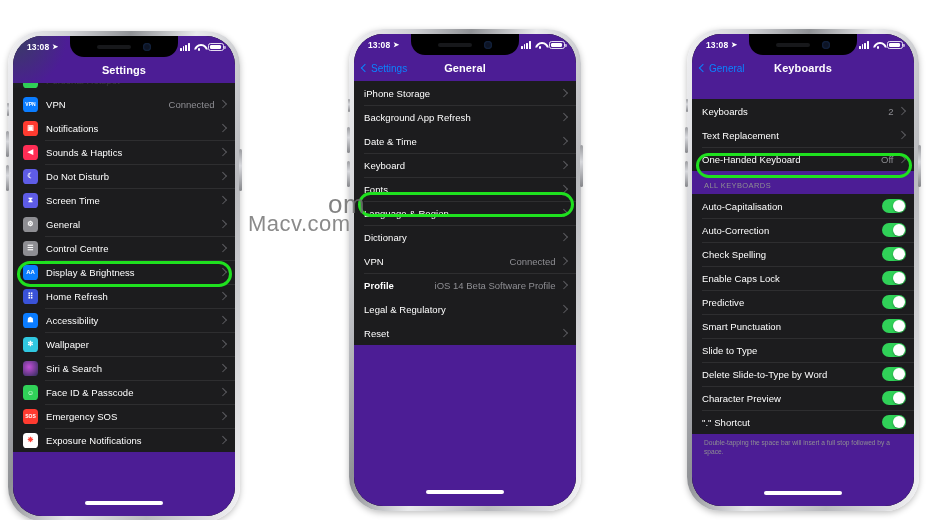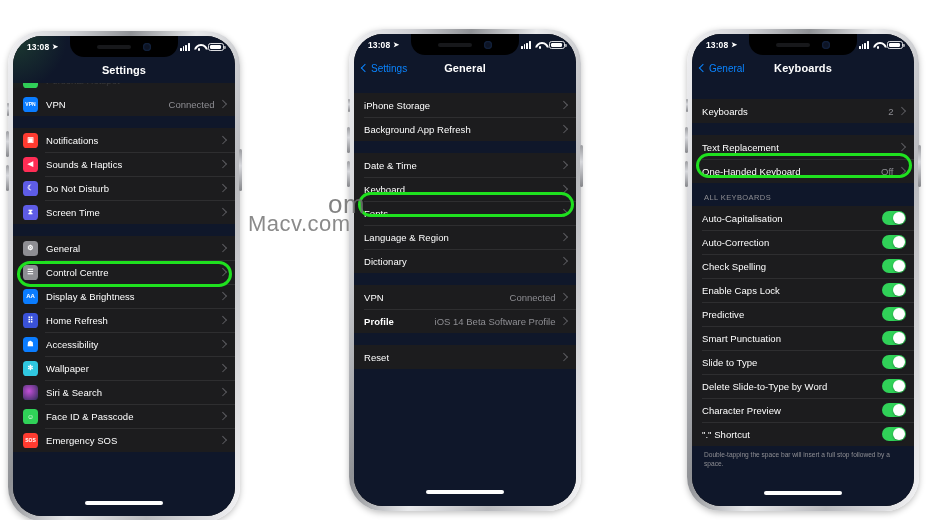--- a/index.html
+++ b/index.html
@@ -22,21 +22,21 @@
   }
   .phone-inner{
     position:relative;
     width:100%;height:100%;
     background:#000;
     border-radius:29px;
     overflow:hidden;
   }
   .screen{
     position:absolute;inset:0;
-    background:#0f172a;
+    background:#4c1d95;
     border-radius:17px;
     overflow:hidden;
     display:flex;flex-direction:column;
   }
 
   
   .btn-side{position:absolute;background:linear-gradient(180deg,#9a9b9f,#d8d9dd 40%,#86878b);border-radius:2px;}
 
   
   .notch{
@@ -107,21 +107,20 @@
   }
 
   
   .list-body{
     flex:1 1 auto;
     overflow:hidden;
     position:relative;
   }
   .group{
     background:#1c1c1e;
-    margin-top:12px;
   }
   .group.tight{margin-top:0;}
   .row{
     display:flex;align-items:center;
     height:24px;
     padding:0 8px 0 10px;
     position:relative;
     box-sizing:border-box;
     cursor:pointer;
   }
@@ -338,20 +337,25 @@
           <div class="row with-icon">
             <div class="ico" style="background:#30d158">☺</div>
             <div class="label">Face ID &amp; Passcode</div>
             <div class="chev"></div>
           </div>
           <div class="row with-icon">
             <div class="ico" style="background:#ff3b30;font-size:5px">SOS</div>
             <div class="label">Emergency SOS</div>
             <div class="chev"></div>
           </div>
+          <div class="row with-icon">
+            <div class="ico" style="background:#fff;color:#ff3b30">❋</div>
+            <div class="label">Exposure Notifications</div>
+            <div class="chev"></div>
+          </div>
         </div>
       </div>
 
       <div class="hl-ring" style="left:4px;top:225px;width:215px;height:26px;"></div>
 
       <div class="home-ind" style="bottom:11px;"></div>
     </div>
   </div>
 </div>
 
@@ -437,20 +441,26 @@
             <div class="value">Connected</div>
             <div class="chev"></div>
           </div>
           <div class="row">
             <div class="label bold">Profile</div>
             <div class="value">iOS 14 Beta Software Profile</div>
             <div class="chev"></div>
           </div>
         </div>
 
+        <div class="group">
+          <div class="row">
+            <div class="label">Legal &amp; Regulatory</div>
+            <div class="chev"></div>
+          </div>
+        </div>
 
         <div class="group">
           <div class="row">
             <div class="label">Reset</div>
             <div class="chev"></div>
           </div>
         </div>
       </div>
 
       <div class="hl-ring" style="left:4px;top:158px;width:216px;height:25px;"></div>

